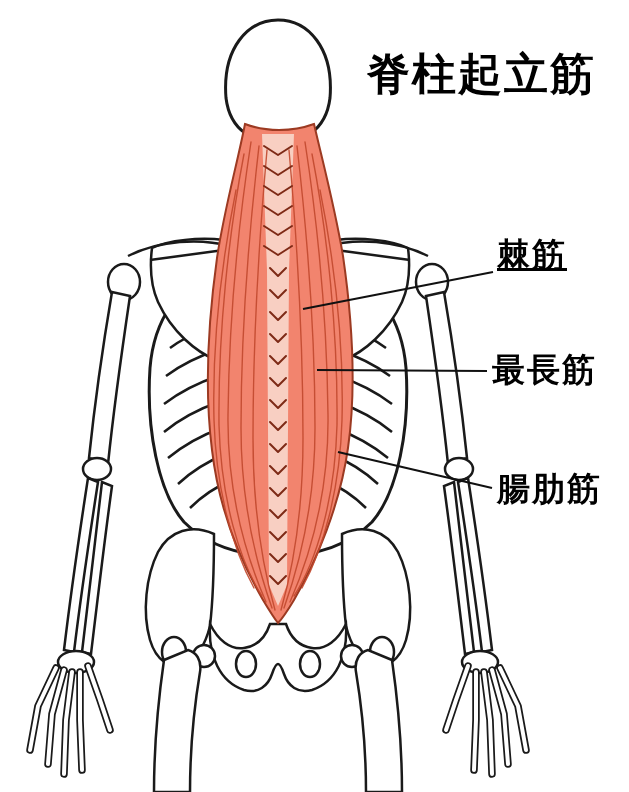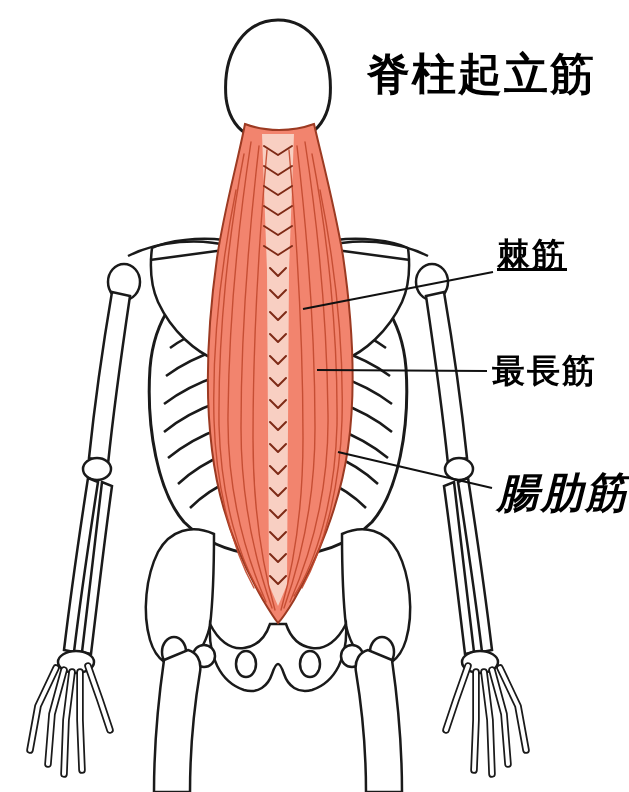--- a/index.html
+++ b/index.html
@@ -14,22 +14,22 @@
   .label{
     position:absolute;
     color:#000;
     font-weight:700;
     white-space:nowrap;
     letter-spacing:2px;
     line-height:1;
   }
   .label-title{left:366px;top:30px;font-size:44px;margin-top:22px;}
   .label-spinalis{left:497px;top:238px;font-size:33px;text-decoration:underline;}
-  .label-longissimus{left:492px;top:354px;font-size:33px;}
-  .label-iliocostalis{left:497px;top:472px;font-size:42px;font-style:italic;}
+  .label-longissimus{left:492px;top:354px;font-size:33px;font-family:Liberation Serif, serif;}
+  .label-iliocostalis{left:497px;top:472px;font-size:33px;}
 </style>
 </head>
 <body>
 
 <div class="stage">
 
   <svg width="629" height="792" viewBox="0 0 629 792">
 
     <g fill="#ffffff" stroke="#1a1a1a" stroke-width="3">
       <path d="M226,98 C222,48 248,20 278,20 C308,20 334,48 330,98 C328,114 321,126 311,133 L245,133 C235,126 228,114 226,98 Z"></path>

